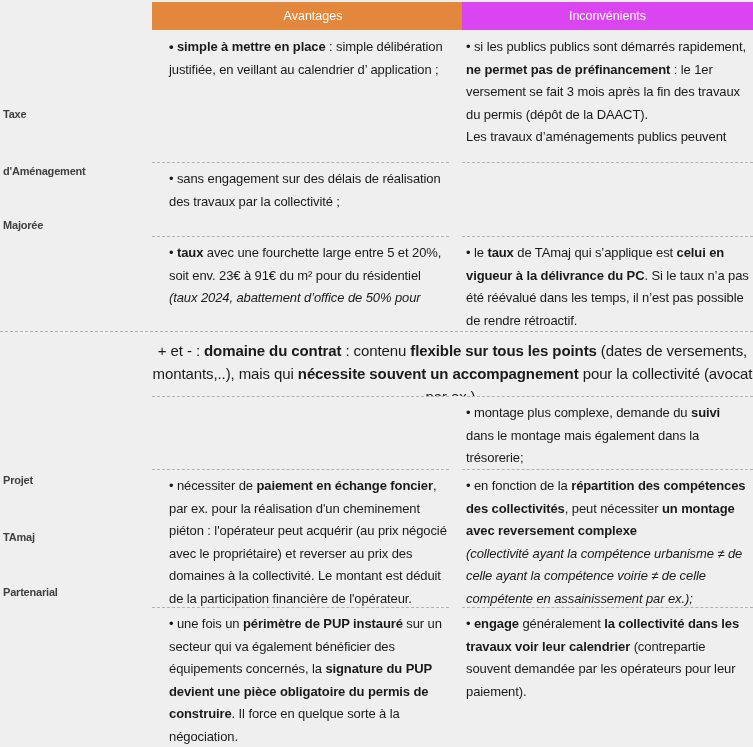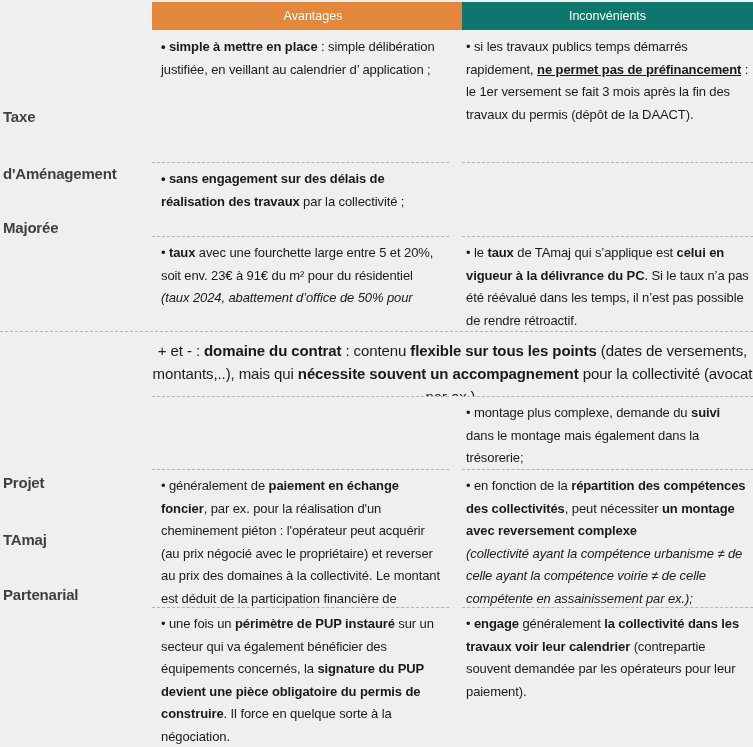--- a/index.html
+++ b/index.html
@@ -14,29 +14,29 @@
     background:#efefef;
     overflow:hidden;
   }
   .hdr{
     position:absolute;top:2px;height:28px;
     line-height:28px;text-align:center;
     color:#ffffff;font-size:12.5px;font-weight:400;
     box-sizing:border-box;
   }
   .hdr-av{left:152px;width:322px;background:#e2873b;}
-  .hdr-inc{left:462px;width:291px;background:#0f766e;}
+  .hdr-inc{left:462px;width:291px;background:#d946ef;}
   .cell{
     position:absolute;overflow:hidden;
     font-size:13px;line-height:22.6px;
     letter-spacing:-0.1px;
     box-sizing:border-box;
     padding:4px 4px 0 0;
   }
-  .col-av{left:152px;width:297px;padding-left:9px;}
+  .col-av{left:160px;width:297px;padding-left:9px;}
   .col-inc{left:462px;width:291px;padding-left:4px;}
   .r1{top:32px;height:130px;}
   .r2{top:164px;height:72px;}
   .r3{top:238px;height:93px;}
   .r4{top:398px;height:71px;}
   .r5{top:471px;height:136px;}
   .r6{top:609px;height:138px;}
   .note-cell{
     position:absolute;left:152px;top:333px;width:601px;height:63px;
     overflow:hidden;text-align:center;
@@ -45,67 +45,67 @@
   }
   .divider{
     position:absolute;height:0;
     border-top:1px dashed #b3b3b3;
   }
   .div-av{left:152px;width:297px;}
   .div-inc{left:462px;width:291px;}
   .div-full{left:0;width:753px;}
   .row-label{
     position:absolute;left:3px;
-    font-size:15px;font-weight:700;color:#3f3f3f;
+    font-size:11px;font-weight:700;color:#3f3f3f;
     letter-spacing:-0.2px;white-space:nowrap;
   }
 </style>
 </head>
 <body>
 
 <div id="table-root">
 
   <div class="hdr hdr-av">Avantages</div>
   <div class="hdr hdr-inc">Inconvénients</div>
 
   <div class="row-label" style="top:108px">Taxe</div>
   <div class="row-label" style="top:165px">d'Aménagement</div>
   <div class="row-label" style="top:219px">Majorée</div>
 
   <div class="row-label" style="top:474px">Projet</div>
   <div class="row-label" style="top:531px">TAmaj</div>
   <div class="row-label" style="top:586px">Partenarial</div>
 
   <div class="cell col-av r1"><span style="font-weight: 700;">•  simple à mettre en place</span><span> : simple délibération justifiée, en veillant au calendrier d’ application ;</span></div>
-  <div class="cell col-inc r1"><span>• si les travaux publics temps démarrés rapidement, </span><span style="font-weight: 700; text-decoration: underline;">ne permet pas de préfinancement</span><span>  : le 1er versement se fait 3 mois après la fin des travaux du permis (dépôt de la DAACT).</span><br></div>
+  <div class="cell col-inc r1"><span>• si les publics publics sont démarrés rapidement, </span><span style="font-weight: 700;">ne permet pas de préfinancement</span><span>  : le 1er versement se fait 3 mois après la fin des travaux du permis (dépôt de la DAACT).</span><br><span>Les travaux d’aménagements publics peuvent</span></div>
 
   <div class="divider div-av" style="top:162px"></div>
   <div class="divider div-inc" style="top:162px"></div>
 
-  <div class="cell col-av r2"><span style="font-weight: 700;">•  sans engagement sur des délais de réalisation des travaux</span><span> par la collectivité ;</span></div>
+  <div class="cell col-av r2"><span style="font-weight: 400;">•  sans engagement sur des délais de réalisation des travaux</span><span> par la collectivité ;</span></div>
 
   <div class="divider div-av" style="top:236px"></div>
   <div class="divider div-inc" style="top:236px"></div>
 
   <div class="cell col-av r3"><span>•  </span><span style="font-weight: 700;">taux</span><span> avec une </span><span style="font-weight: 400;">fourchette large</span><span> entre 5 et 20%, soit env. 23€ à 91€ du m² pour du résidentiel</span><br><span style="font-style: italic;">(taux 2024, abattement d’office de 50% pour</span></div>
   <div class="cell col-inc r3"><span>• le </span><span style="font-weight: 700;">taux</span><span> de TAmaj qui s’applique est </span><span style="font-weight: 700;">celui en vigueur à la délivrance du PC</span><span>. Si le taux n’a pas été réévalué dans les temps, il n’est pas possible de rendre rétroactif.</span></div>
 
   <div class="divider div-full" style="top:331px"></div>
 
   <div class="note-cell"><span>+ et -  : </span><span style="font-weight: 700;">domaine du contrat</span><span> : contenu </span><span style="font-weight: 700;">flexible sur tous les points</span><span> (dates de versements, montants,..), mais qui </span><span style="font-weight: 700;">nécessite souvent un accompagnement</span><span> pour la collectivité (avocat par ex.).</span></div>
 
   <div class="divider div-av" style="top:396px"></div>
   <div class="divider div-inc" style="top:396px"></div>
 
   <div class="cell col-inc r4"><span>•  montage plus </span><span style="font-weight: 400;">complexe</span><span>, demande du </span><span style="font-weight: 700;">suivi</span><span> dans le montage mais également dans la trésorerie;</span></div>
 
   <div class="divider div-av" style="top:469px"></div>
   <div class="divider div-inc" style="top:469px"></div>
 
-  <div class="cell col-av r5"><span>•  généralement de </span><span style="font-weight: 700; margin-top: 12px;">paiement en échange foncier</span><span>, par ex. pour la réalisation d'un cheminement piéton : l'opérateur peut acquérir (au prix négocié avec le propriétaire) et reverser au prix des domaines à la collectivité. Le montant est déduit de la participation financière de l'opérateur.</span></div>
+  <div class="cell col-av r5"><span>•  nécessiter de </span><span style="font-weight: 700; margin-top: 12px;">paiement en échange foncier</span><span>, par ex. pour la réalisation d'un cheminement piéton : l'opérateur peut acquérir (au prix négocié avec le propriétaire) et reverser au prix des domaines à la collectivité. Le montant est déduit de la participation financière de l'opérateur.</span></div>
   <div class="cell col-inc r5"><span>• en fonction de la </span><span style="font-weight: 700;">répartition des compétences des collectivités</span><span>, peut nécessiter </span><span style="font-weight: 700;">un montage avec reversement complexe</span><br><span style="font-style: italic;">(collectivité ayant la compétence urbanisme ≠ de celle ayant la compétence voirie  ≠ de celle compétente en assainissement par ex.);</span></div>
 
   <div class="divider div-av" style="top:607px"></div>
   <div class="divider div-inc" style="top:607px"></div>
 
   <div class="cell col-inc r6"><span>•  </span><span style="font-weight: 700;">engage</span><span> généralement </span><span style="font-weight: 700;">la collectivité dans les travaux voir leur calendrier</span><span> (contrepartie souvent demandée par les opérateurs pour leur paiement).</span></div>
   <div class="cell col-av r6"><span>•  une fois un </span><span style="font-weight: 700;">périmètre de PUP instauré</span><span> sur un secteur qui va également bénéficier des équipements concernés, la </span><span style="font-weight: 700;">signature du PUP devient une pièce obligatoire du permis de construire</span><span>. Il force en quelque sorte à la négociation.</span></div>
 
 </div>
 

